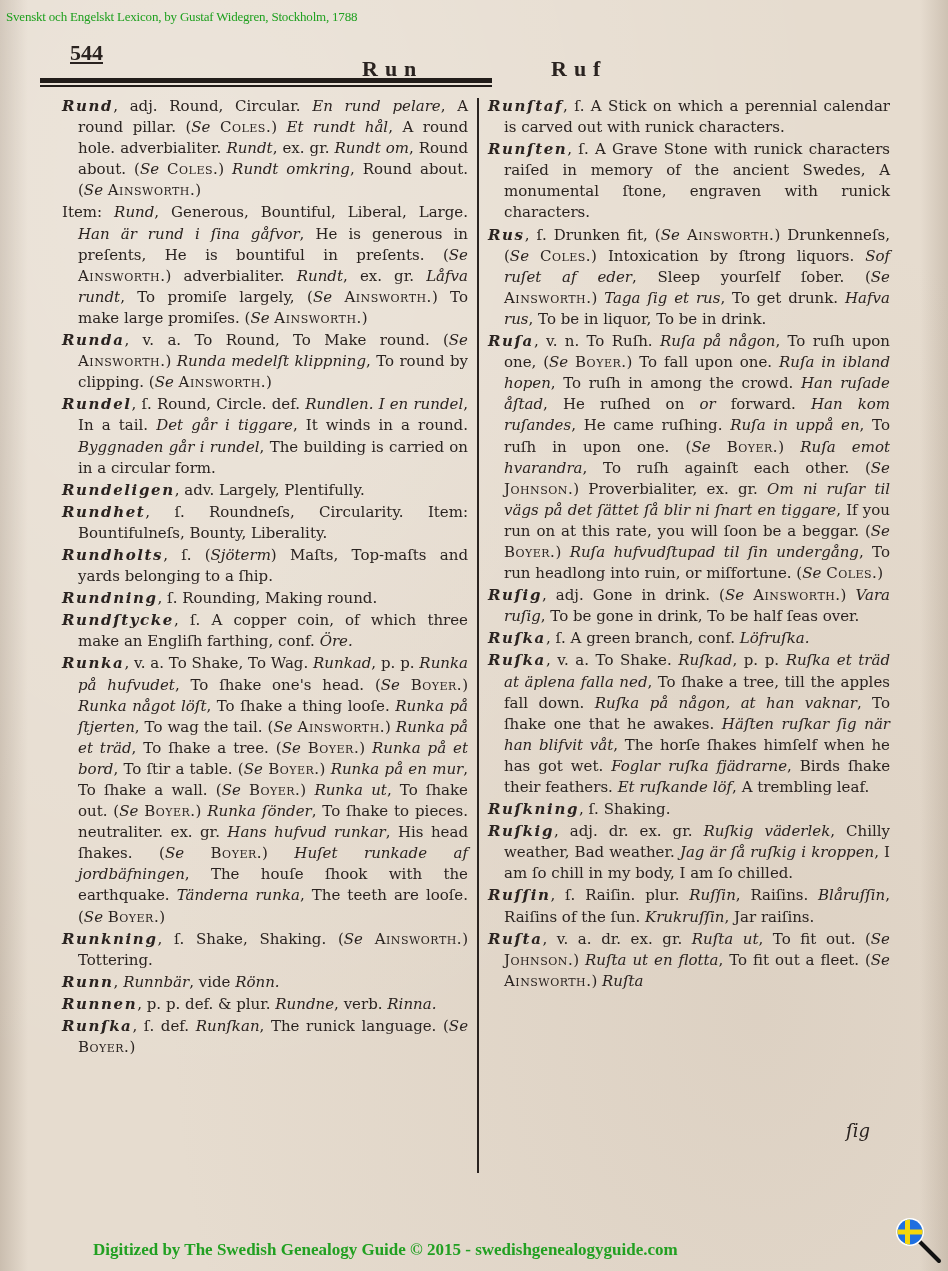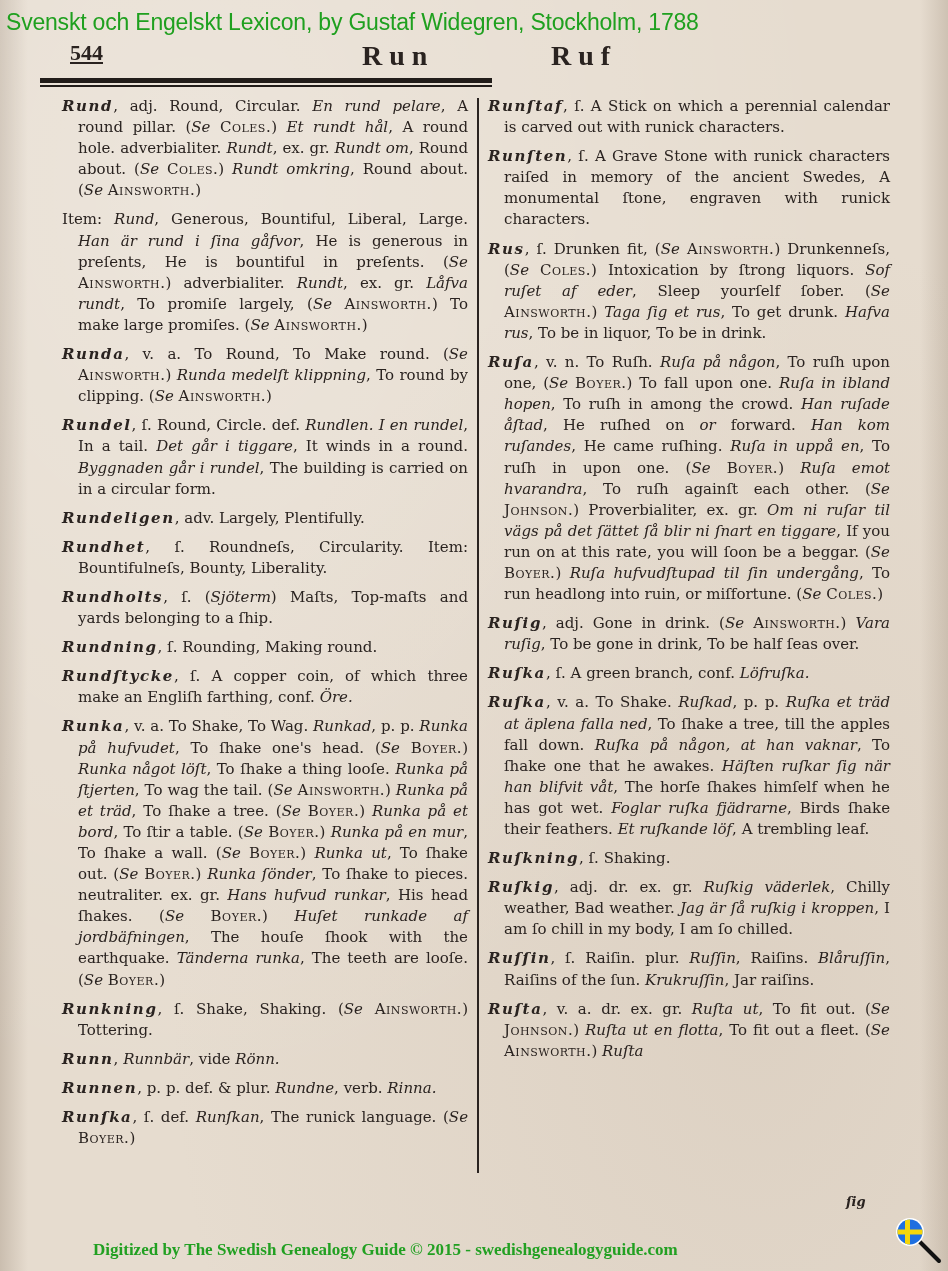--- a/index.html
+++ b/index.html
@@ -8,32 +8,32 @@
       background: #e6dccf;
       background-image:
         radial-gradient(ellipse at 20% 15%, rgba(255,255,255,0.25), transparent 60%),
         radial-gradient(ellipse at 80% 80%, rgba(180,160,140,0.18), transparent 55%),
         linear-gradient(90deg, rgba(120,100,80,0.25) 0, transparent 28px, transparent 920px, rgba(120,100,80,0.22) 948px);
       font-family: "DejaVu Serif", "Liberation Serif", serif;
       color: #2a2320;
     }
     .banner {
       position: absolute; left: 6px; top: 9px;
-      font-family: Liberation Sans, sans-serif; font-size: 23px;
+      font-family: Liberation Serif, serif; font-size: 13px;
       color: #1fa01f; white-space: nowrap; letter-spacing: -0.2px;
     }
     .page-number {
       position: absolute; left: 70px; top: 40px;
       font-family: "Liberation Serif", serif; font-size: 22px; font-weight: bold;
       color: #2a2320;
       text-decoration: underline;
     }
     .running-head {
-      position: absolute; top: 40px;
-      font-family: "Liberation Serif", serif; font-size: 28px; font-weight: bold;
+      position: absolute; top: 56px;
+      font-family: "Liberation Serif", serif; font-size: 22px; font-weight: bold;
       letter-spacing: 7px; color: #2a2320;
     }
     .running-head.left { left: 362px; }
     .running-head.right { left: 551px; }
     .header-rule {
       position: absolute; left: 40px; top: 78px; width: 452px; height: 10px;
     }
     .header-rule .thick { position: absolute; left: 0; right: 0; top: 0; height: 5px; background: #221d1a; }
     .header-rule .thin  { position: absolute; left: 0; right: 0; top: 7px; height: 2px; background: #221d1a; }
     .column-divider {
@@ -44,30 +44,30 @@
       position: absolute; top: 96px;
       font-size: 15px; line-height: 21.1px;
       text-align: justify;
     }
     .column.left { left: 62px; width: 406px; }
     .column.right { left: 488px; width: 402px; }
     .entry {
       margin: 0;
       padding-left: 16px; text-indent: -16px;
     }
-    .entry + .entry { margin-top: 8px; }
+    .entry + .entry { margin-top: 1px; }
     .headword {
       font-style: italic; font-weight: bold; letter-spacing: 1.6px;
     }
     .it { font-style: italic; }
     .sc { font-variant: small-caps; letter-spacing: 0.5px; }
     .rm { font-style: normal; }
     .catchword {
-      position: absolute; left: 846px; top: 1194px;
-      font-style: italic; font-size: 13px; font-weight: bold;
+      position: absolute; left: 846px; top: 1120px;
+      font-style: italic; font-size: 18px;
     }
     .footer {
       position: absolute; left: 93px; top: 1240px;
       font-family: "Liberation Serif", serif; font-weight: bold; font-size: 17px;
       color: #22a022; white-space: nowrap;
     }
     .logo {
       position: absolute; left: 893px; top: 1215px; width: 50px; height: 50px;
     }
   </style>

